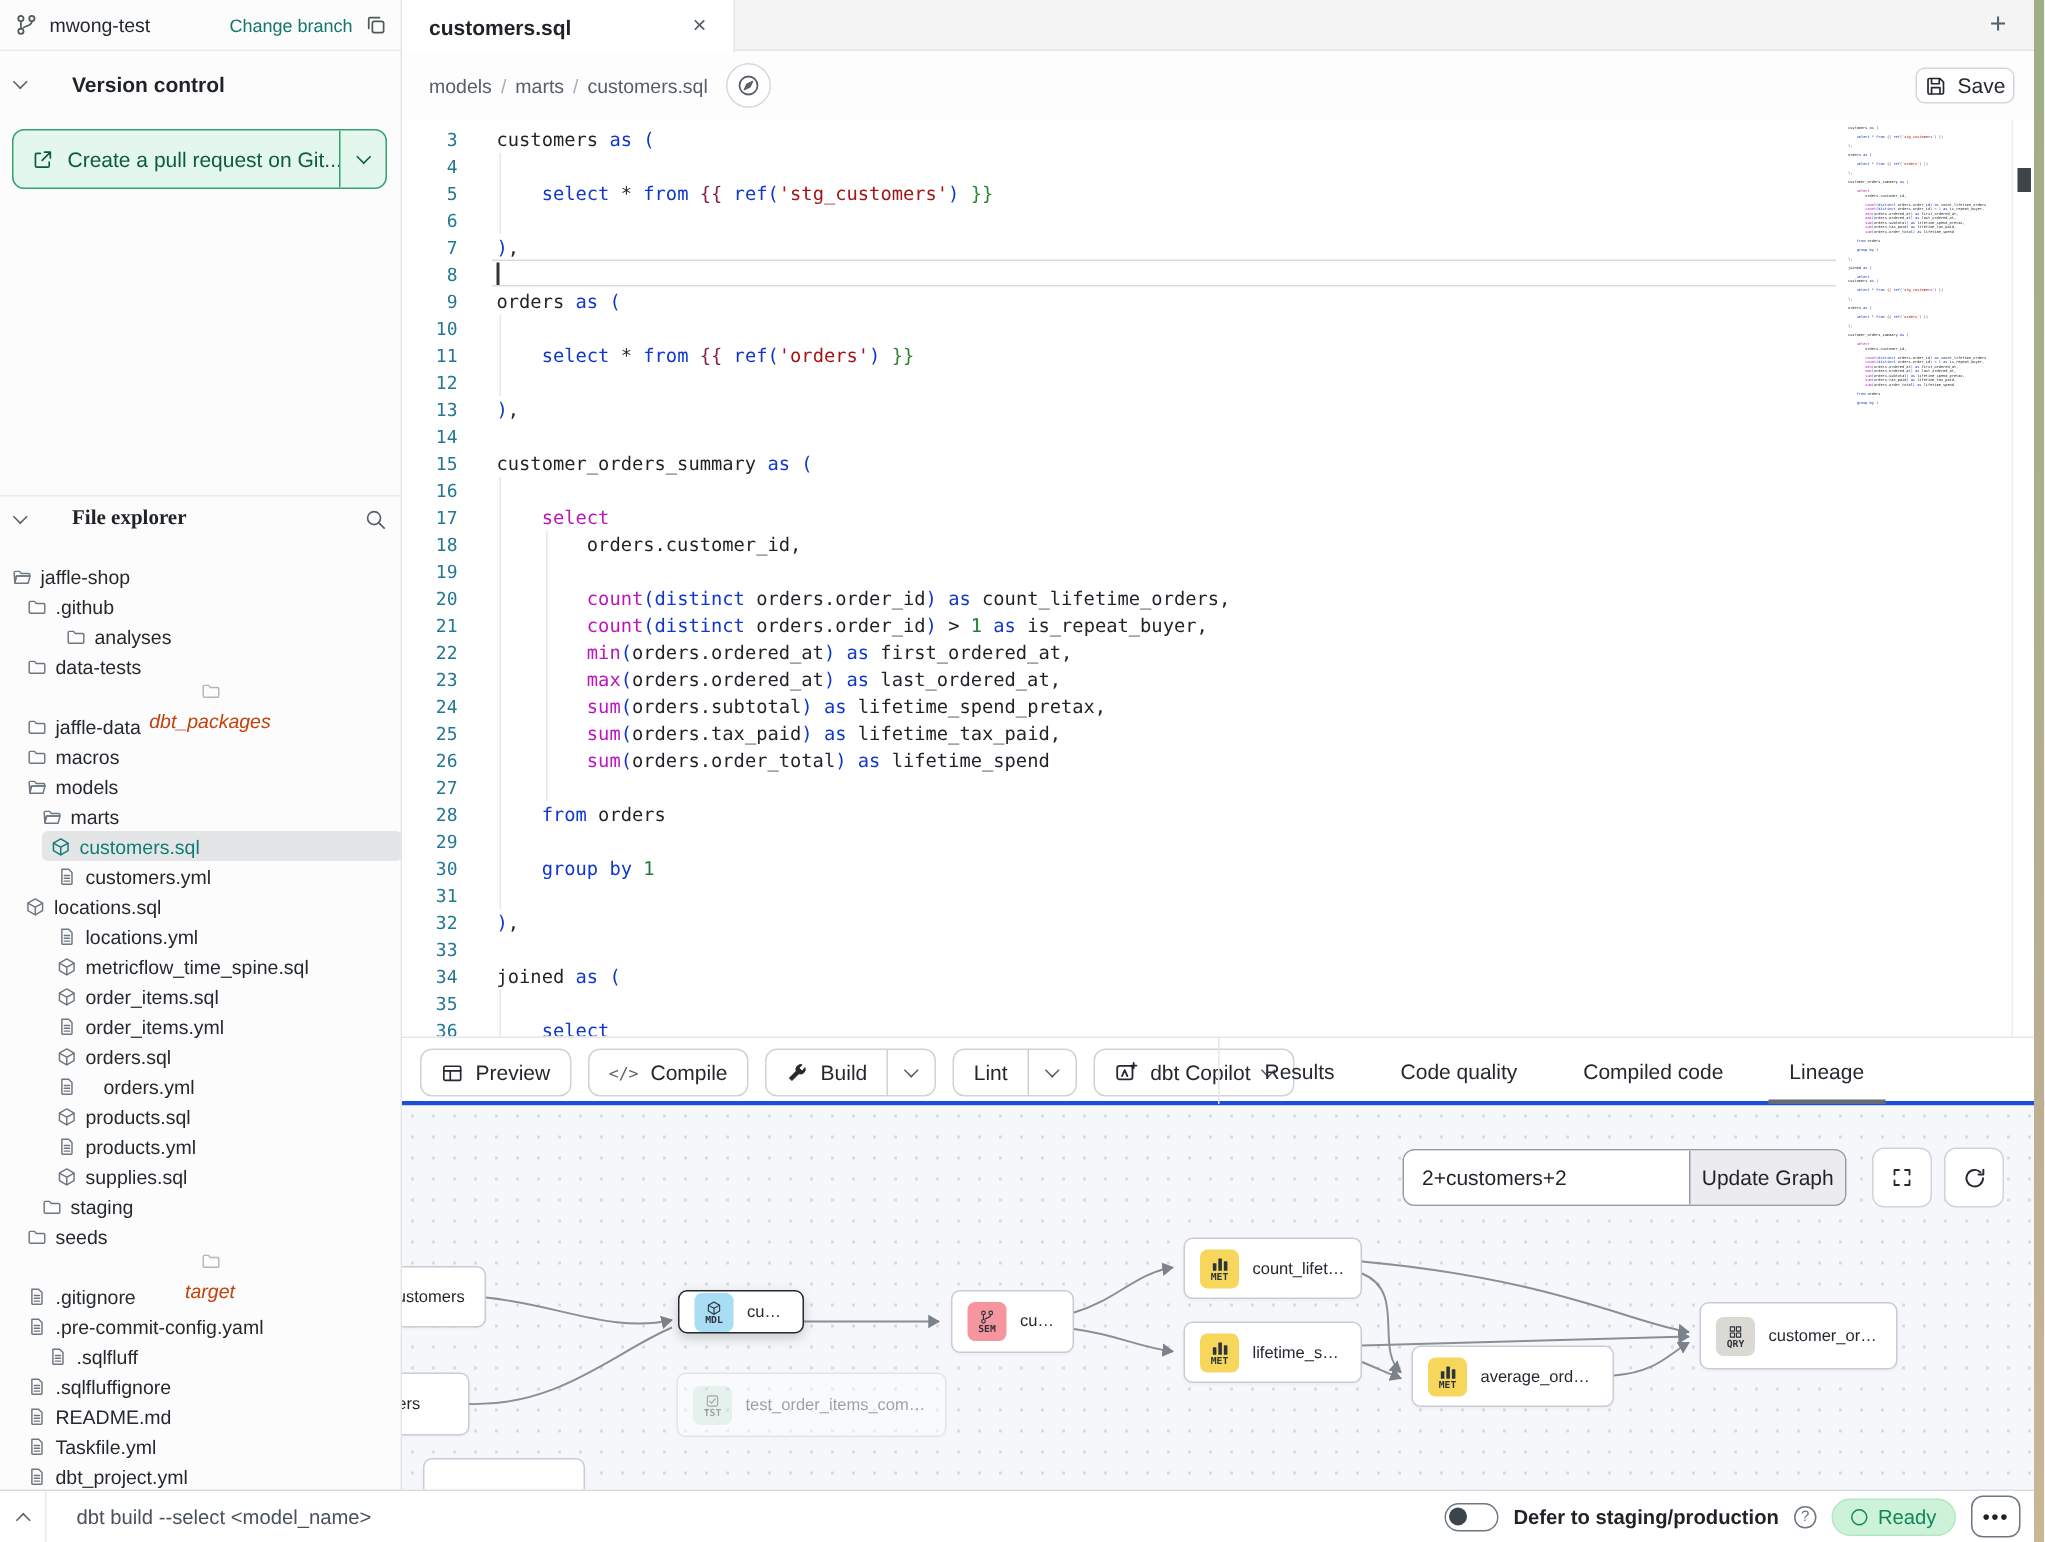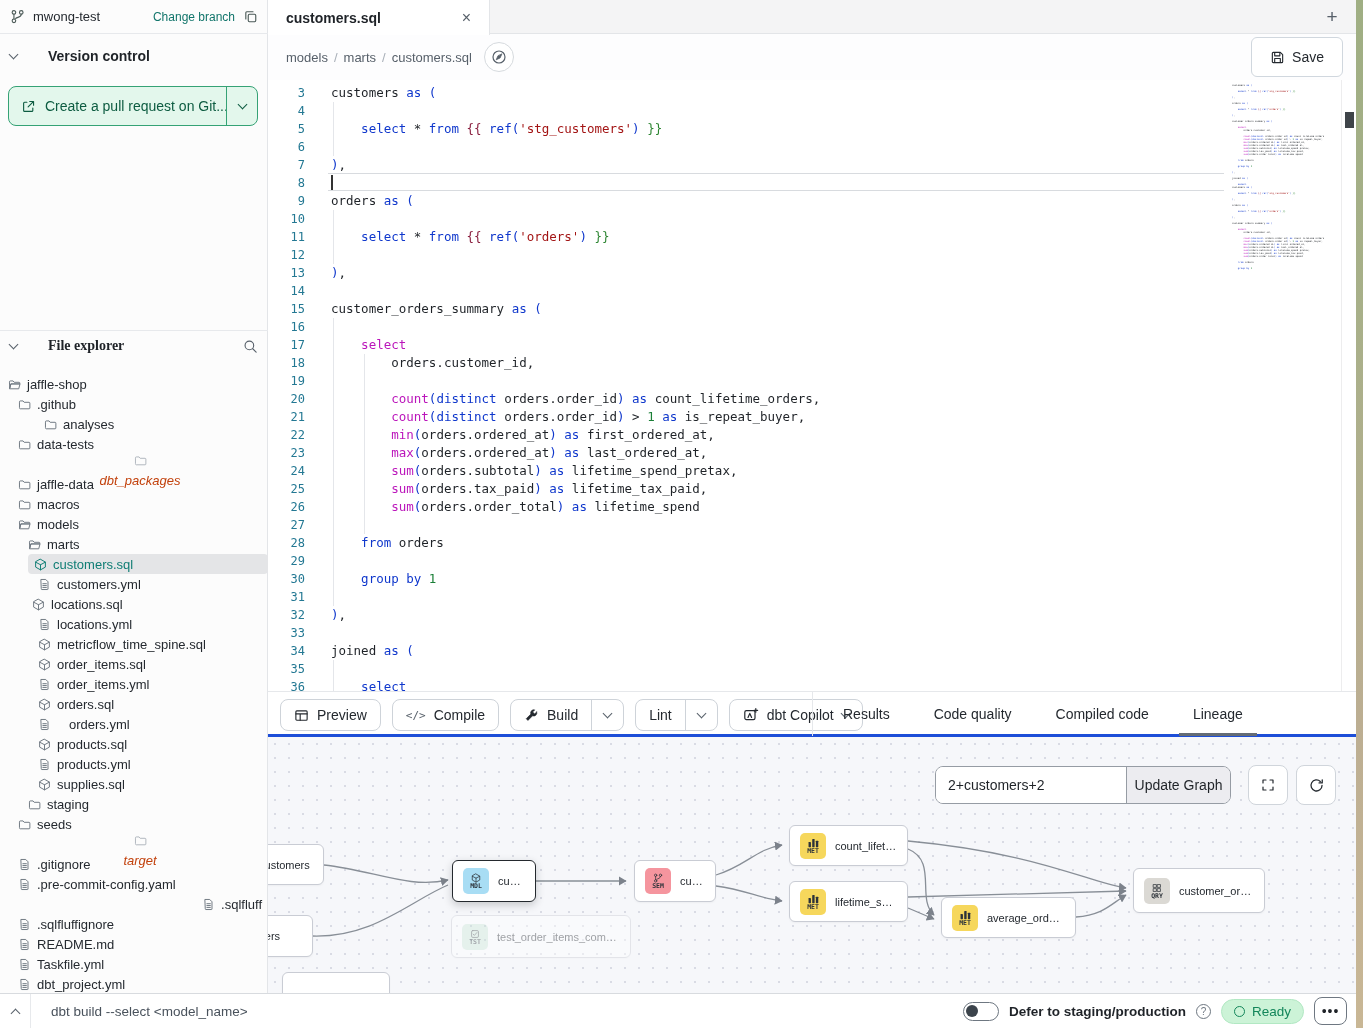--- a/index.html
+++ b/index.html
@@ -52,22 +52,22 @@
   .newtab { position:absolute; right:18px; top:4px; width:26px; height:26px; font-size:19px; color:#57606a;
     display:flex; align-items:center; justify-content:center; cursor:pointer; }
 
   
   .crumbrow { position:absolute; left:268px; top:34px; width:1095px; height:46px; background:#fdfdfe;
     display:flex; align-items:center; padding:0 20px 0 18px; }
   .crumbs { font-size:13px; color:#57606a; display:flex; gap:6px; align-items:center; }
   .crumb-sep { color:#a8afb8; }
   .compass-btn { margin-left:12px; width:30px; height:30px; border:1px solid #d6dade; border-radius:15px;
     background:#fff; display:flex; align-items:center; justify-content:center; color:#57606a; cursor:pointer; }
-  .save-btn { margin-left:auto; height:40px; border:1px solid #d0d7de; border-radius:6px; background:#fff;
-    display:flex; align-items:center; gap:7px; padding:0 18px; font-size:14px; color:#24292f; cursor:pointer; }
+  .save-btn { margin-left:auto; height:24px; border:1px solid #d0d7de; border-radius:6px; background:#fff;
+    display:flex; align-items:center; gap:7px; padding:0 5px; font-size:14px; color:#24292f; cursor:pointer; }
 
   
   .editor { position:absolute; left:268px; top:80px; width:1088px; height:611px; background:#fff; overflow:hidden;
     font-family:"DejaVu Sans Mono", monospace; font-size:12.5px; }
   .cl { position:absolute; left:0; height:18px; line-height:18px; white-space:pre; width:100%; }
   .ln { position:absolute; left:0; width:37px; text-align:right; color:#237893; font-size:12px; }
   .ct { position:absolute; left:63px; color:#1f2328; }
   .curline { position:absolute; left:60px; right:132px; height:18px; border-top:1px solid #d8dbdf;
     border-bottom:1px solid #d8dbdf; }
   .caret { position:absolute; left:63px; width:1.5px; height:15px; margin-top:1px; background:#333; }
@@ -279,21 +279,21 @@
         </div>
         <div class="trow" style="padding-left: 38px;">
           <span class="ticon">
             <svg width="13" height="13" viewBox="0 0 16 16" fill="none" stroke="currentColor" stroke-width="1.2" stroke-linecap="round" stroke-linejoin="round">
               <path d="M4 1.8h5.5l2.8 2.8v9a.6.6 0 0 1-.6.6H4.6a.6.6 0 0 1-.6-.6z"></path>
               <path d="M6 7h4.3M6 9.3h4.3M6 11.6h4.3"></path>
             </svg>
           </span>
           <span>customers.yml</span>
         </div>
-        <div class="trow" style="padding-left: 32px;">
+        <div class="trow" style="padding-left: 17px;">
           <span class="ticon">
             <svg width="13" height="13" viewBox="0 0 16 16" fill="none" stroke="currentColor" stroke-width="1.2" stroke-linecap="round" stroke-linejoin="round">
               <path d="M8 1.6 14 5v6.2L8 14.6 2 11.2V5z"></path>
               <path d="M2.2 5.2 8 8.3l5.8-3.1M8 8.3v6.2"></path>
             </svg>
           </span>
           <span>locations.sql</span>
         </div>
         <div class="trow" style="padding-left: 38px;">
           <span class="ticon">
@@ -411,21 +411,21 @@
         </div>
         <div class="trow" style="padding-left: 18px;">
           <span class="ticon">
             <svg width="13" height="13" viewBox="0 0 16 16" fill="none" stroke="currentColor" stroke-width="1.2" stroke-linecap="round" stroke-linejoin="round">
               <path d="M4 1.8h5.5l2.8 2.8v9a.6.6 0 0 1-.6.6H4.6a.6.6 0 0 1-.6-.6z"></path>
               <path d="M6 7h4.3M6 9.3h4.3M6 11.6h4.3"></path>
             </svg>
           </span>
           <span>.pre-commit-config.yaml</span>
         </div>
-        <div class="trow" style="padding-left: 32px; justify-content: flex-end;">
+        <div class="trow" style="padding-left: 32px;">
           <span class="ticon">
             <svg width="13" height="13" viewBox="0 0 16 16" fill="none" stroke="currentColor" stroke-width="1.2" stroke-linecap="round" stroke-linejoin="round">
               <path d="M4 1.8h5.5l2.8 2.8v9a.6.6 0 0 1-.6.6H4.6a.6.6 0 0 1-.6-.6z"></path>
               <path d="M6 7h4.3M6 9.3h4.3M6 11.6h4.3"></path>
             </svg>
           </span>
           <span>.sqlfluff</span>
         </div>
         <div class="trow" style="padding-left: 18px;">
           <span class="ticon">
@@ -713,21 +713,21 @@
             </svg>
           </span>
         </span>
     </div>
   <div class="node center" style="left: -44px; top: 107px; width: 100px; height: 41px;">
         <span class="nlabel">stg_customers</span>
       </div>
       <div class="node center" style="left: -52px; top: 178px; width: 97px; height: 42px;">
         <span class="nlabel">orders</span>
       </div>
-      <div class="node sel" style="left: 184px; top: 123px; width: 84px; height: 42px;">
+      <div class="node sel" style="left: 184px; top: 123px; width: 84px; height: 29px;">
         <span class="nbadge" style="background: rgb(168, 221, 244);">
           <svg width="10" height="10" viewBox="0 0 16 16" fill="none" stroke="currentColor" stroke-width="1.2" stroke-linecap="round" stroke-linejoin="round">
             <path d="M8 1.6 14 5v6.2L8 14.6 2 11.2V5z"></path>
             <path d="M2.2 5.2 8 8.3l5.8-3.1M8 8.3v6.2"></path>
           </svg>
           <span class="btxt">MDL</span>
         </span>
         <span class="nlabel">customers</span>
       </div>
       <div class="node faded" style="left: 183px; top: 178px; width: 180px; height: 43px;">

